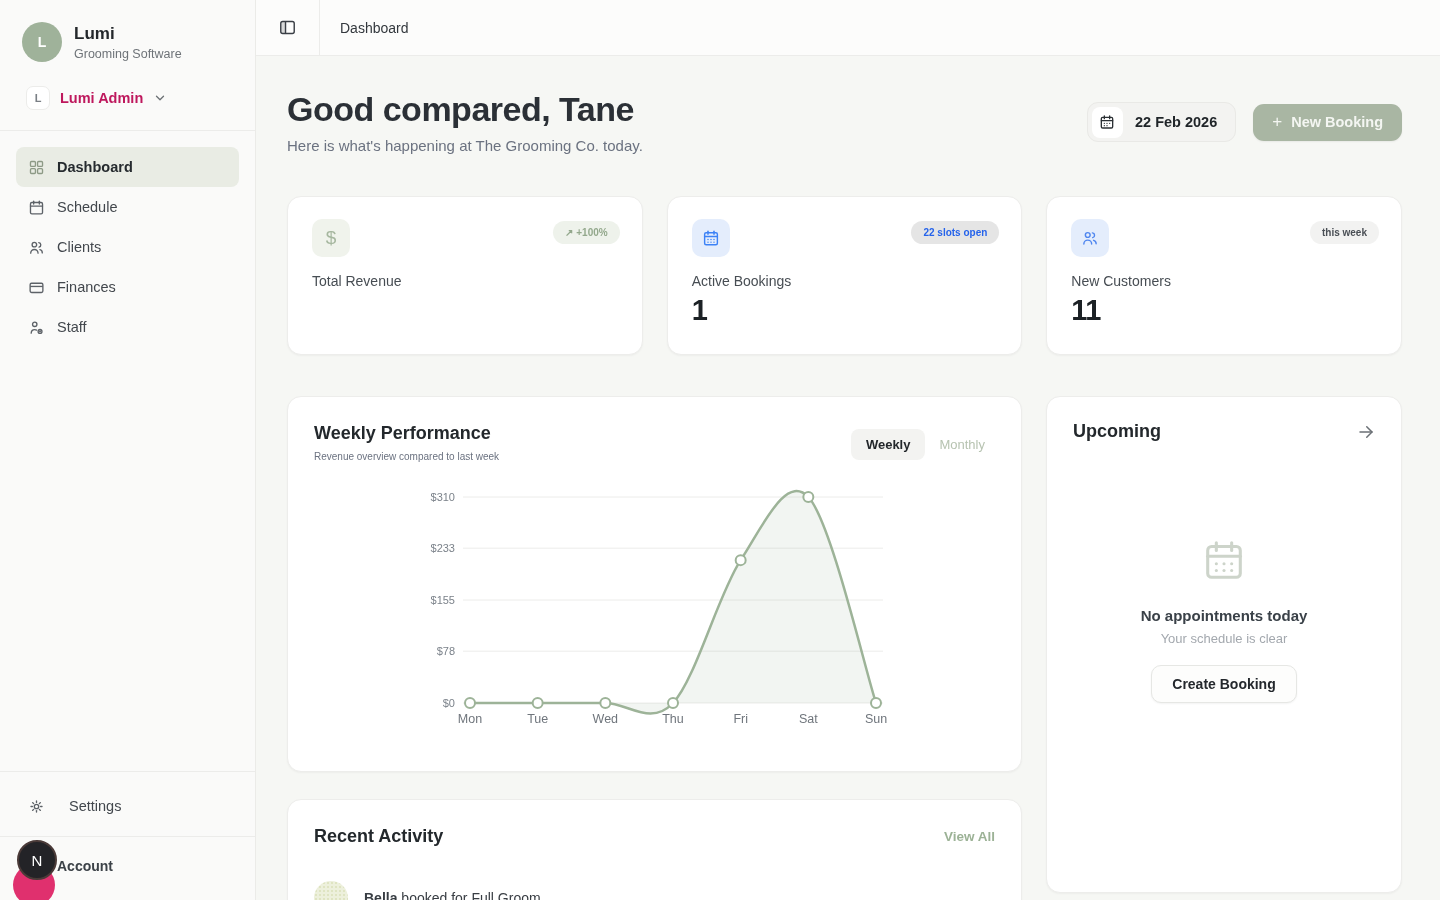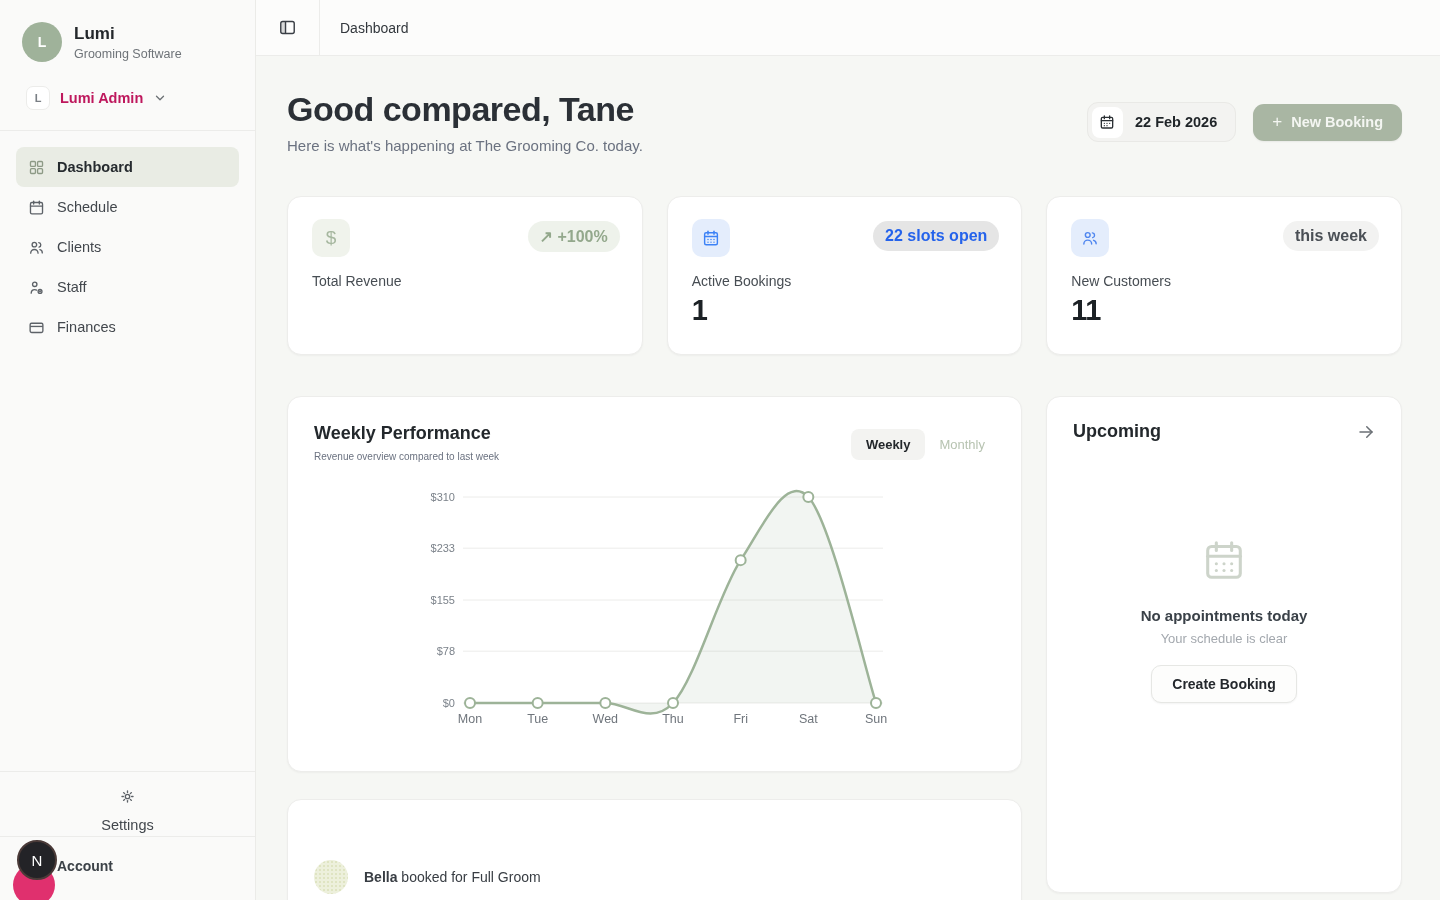--- a/index.html
+++ b/index.html
@@ -17,21 +17,21 @@
   .ws-avatar { width:24px; height:24px; border-radius:7px; background:#fff; border:1px solid #ececea; color:#7a7f85; font-size:11px; font-weight:700; display:flex; align-items:center; justify-content:center; }
   .ws-label { font-size:14.5px; font-weight:600; color:#be185d; }
   .sidebar-divider { border-top:1px solid #ececea; }
   .nav { padding:16px; }
   .nav-item { height:40px; display:flex; align-items:center; gap:12px; padding:0 12px; border-radius:8px; font-size:14.5px; color:#42474d; cursor:pointer; }
   .nav-item .icn { display:flex; color:#5d6artifact2; }
   .nav-item .icn { color:#5d6268; }
   .nav-item.active { background:#e9ece4; font-weight:600; color:#262b2f; }
   .nav-item.active .icn { color:#8d9a86; }
   .sidebar-bottom { position:absolute; left:0; right:0; bottom:0; }
-  .settings-item { margin:16px 16px 12px; height:36px; display:flex; align-items:center; gap:12px; padding:0 12px; border-radius:8px; font-size:14.5px; color:#42474d; cursor:pointer;flex-direction:column; }
+  .settings-item { margin:16px 16px 12px; height:36px; display:flex; align-items:center; gap:24px; padding:0 12px; border-radius:8px; font-size:14.5px; color:#42474d; cursor:pointer; }
   .settings-item .icn { color:#5d6268; display:flex; }
   .account-row { border-top:1px solid #ececea; position:relative; height:64px; }
   .cursor-dot { position:absolute; left:13px; top:27px; width:42px; height:42px; border-radius:50%; background:#e0306e; }
   .account-avatar { position:absolute; left:17px; top:3px; width:40px; height:40px; border-radius:50%; background:#232327; border:2px solid #4a3a38; color:#fff; font-size:15px; font-weight:400; display:flex; align-items:center; justify-content:center; z-index:2; }
   .account-label { position:absolute; left:57px; top:21px; font-size:14px; font-weight:600; color:#3c4248; }
 
   
   .main { flex:1; display:flex; flex-direction:column; background:#f6f7f4; min-width:0; }
   .topbar { height:56px; background:#fcfcfb; border-bottom:1px solid #ececea; display:flex; align-items:center; flex-shrink:0; }
   .panel-toggle { width:64px; height:100%; display:flex; align-items:center; justify-content:center; cursor:pointer; color:#3a3f45; border-right:1px solid #ececea; }
@@ -48,21 +48,21 @@
   .new-booking-btn { display:flex; align-items:center; gap:9px; background:#a9b6a3; color:#f4f6f2; border:none; border-radius:11px; height:37px; padding:0 19px; font-size:14.5px; font-weight:700; font-family:inherit; cursor:pointer; box-shadow:0 1px 2px rgba(0,0,0,.06); }
   .new-booking-btn .plus { font-size:17px; font-weight:400; }
 
   
   .stats-row { display:grid; grid-template-columns:1fr 1fr 1fr; gap:24px; margin-top:42px; }
   .card { background:#fff; border:1px solid #ededeb; border-radius:14px; box-shadow:0 1px 2px rgba(20,24,18,.04); }
   .stat-card { height:159px; padding:22px 24px; position:relative; }
   .stat-tile { width:38px; height:38px; border-radius:10px; display:flex; align-items:center; justify-content:center; }
   .tile-green { background:#f0f3ec; color:#a6b79f; font-size:19px; font-weight:500; }
   .tile-blue { background:#e4edfc; color:#3c82f6; }
-  .stat-badge { position:absolute; right:22px; top:24px; border-radius:999px; font-size:16px; font-weight:700; padding:6px 12px; }
+  .stat-badge { position:absolute; right:22px; top:24px; border-radius:999px; font-size:10px; font-weight:700; padding:6px 12px; }
   .badge-green { background:#eef2eb; color:#93a88c; font-weight:600; }
   .badge-blue { background:#e5e5e5; color:#2563eb; }
   .badge-gray { background:#f2f2f1; color:#4a4f55; font-weight:600; }
   .stat-label { margin-top:16px; font-size:14px; font-weight:500; color:#474d53; }
   .stat-value { margin-top:5px; font-size:29px; font-weight:800; color:#1c2125; letter-spacing:-0.5px; }
 
   
   .row2 { display:grid; grid-template-columns:1fr 356px; gap:24px; margin-top:41px; align-items:start; }
   .col-left { min-width:0; }
 
@@ -147,37 +147,37 @@
               <circle cx="9" cy="8" r="3.2"></circle>
               <path d="M3.8 20c0-2.9 2.3-5.2 5.2-5.2s5.2 2.3 5.2 5.2"></path>
               <path d="M15.2 5.2a3.2 3.2 0 0 1 .4 6.3"></path>
               <path d="M16.8 15.1c2 .5 3.4 2.3 3.4 4.5"></path>
             </svg>
         </span>
         <span>Clients</span>
       </div>
       <div class="nav-item">
         <span class="icn">
+          <svg width="17" height="17" viewBox="0 0 24 24" fill="none" stroke="currentColor" stroke-width="1.9">
+              <rect x="3" y="6" width="18" height="13" rx="2"></rect>
+              <line x1="3" y1="10.5" x2="21" y2="10.5"></line>
+            </svg>
+        </span>
+        <span>Finances</span>
+      </div>
+      <div class="nav-item">
+        <span class="icn">
           <svg width="17" height="17" viewBox="0 0 24 24" fill="none" stroke="currentColor" stroke-width="1.9" stroke-linecap="round">
               <circle cx="9.5" cy="7.5" r="3.1"></circle>
               <path d="M4.5 20c0-2.9 2.2-5.1 5-5.1 1 0 1.9.3 2.6.8"></path>
               <circle cx="17" cy="17.5" r="2.7"></circle>
               <circle cx="17" cy="17.5" r="0.6" fill="currentColor"></circle>
             </svg>
         </span>
         <span>Staff</span>
-      </div>
-      <div class="nav-item">
-        <span class="icn">
-          <svg width="17" height="17" viewBox="0 0 24 24" fill="none" stroke="currentColor" stroke-width="1.9">
-              <rect x="3" y="6" width="18" height="13" rx="2"></rect>
-              <line x1="3" y1="10.5" x2="21" y2="10.5"></line>
-            </svg>
-        </span>
-        <span>Finances</span>
       </div>
     </nav>
 
     <div class="sidebar-bottom">
       <div class="sidebar-divider"></div>
       <div class="settings-item">
         <span class="icn">
           <svg width="17" height="17" viewBox="0 0 24 24" fill="none" stroke="currentColor" stroke-width="1.9" stroke-linecap="round">
               <circle cx="12" cy="12" r="3.1"></circle>
               <path d="M12 4.2v2"></path>
@@ -330,20 +330,24 @@
                   <circle cx="190.33333333333334" cy="219" r="5" fill="#ffffff" stroke="#9db398" stroke-width="2"></circle>
                   <circle cx="258" cy="219" r="5" fill="#ffffff" stroke="#9db398" stroke-width="2"></circle>
                   <circle cx="325.6666666666667" cy="76.12903225806451" r="5" fill="#ffffff" stroke="#9db398" stroke-width="2"></circle>
                   <circle cx="393.33333333333337" cy="13" r="5" fill="#ffffff" stroke="#9db398" stroke-width="2"></circle>
                   <circle cx="461" cy="219" r="5" fill="#ffffff" stroke="#9db398" stroke-width="2"></circle>
                 </svg>
             </div>
           </div>
 
           <div class="card recent-card">
+            <div class="recent-head">
+              <div class="card-title">Recent Activity</div>
+              <span class="view-all">View All</span>
+            </div>
             <div class="activity-row">
               <div class="activity-avatar"></div>
               <div class="activity-text">
                 <b>Bella</b><span> booked for Full Groom</span>
               </div>
             </div>
           </div>
 
         </div>
 

